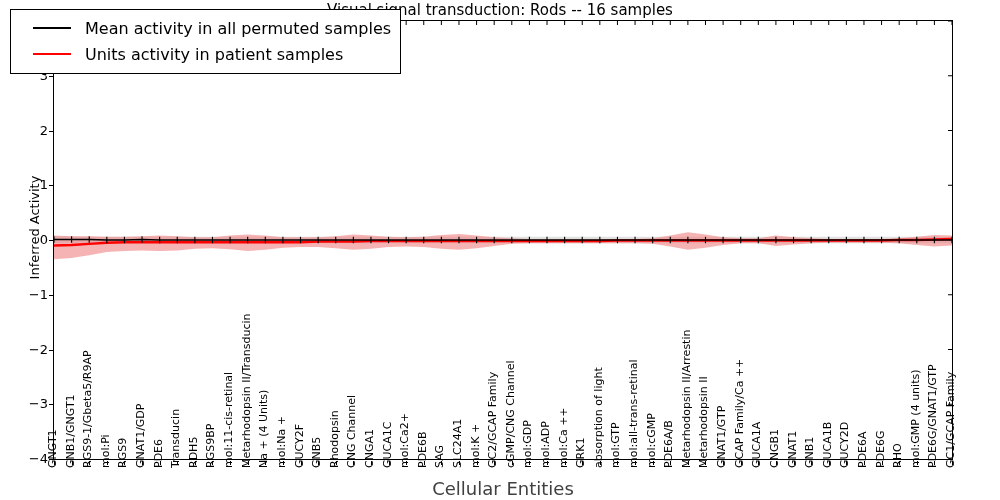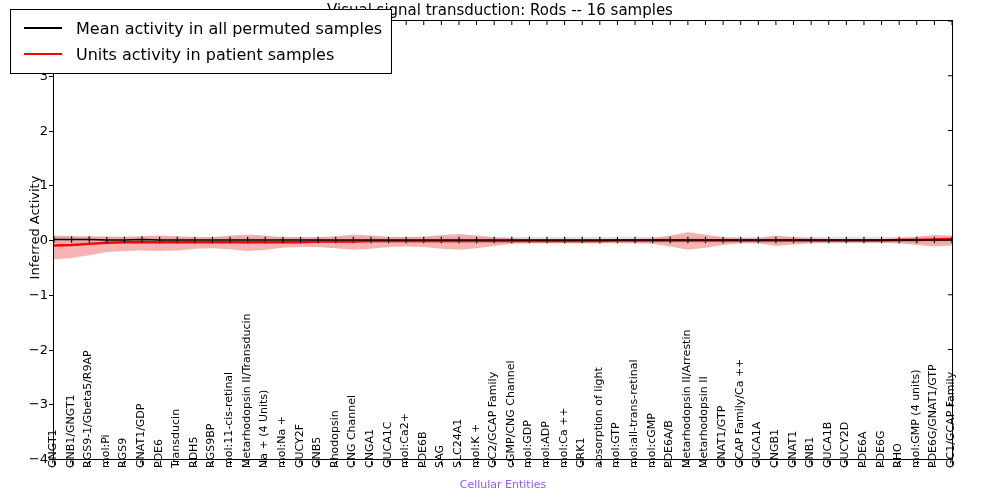--- a/index.html
+++ b/index.html
@@ -84,22 +84,22 @@
     height: 1px;
     background: #000000;
   }
   
   #x-axis-label {
     position: absolute;
     left: 53px;
     top: 478px;
     width: 900px;
     text-align: center;
-    font-size: 11px;
-    color: #8b5cf6;
+    font-size: 18px;
+    color: #404040;
     white-space: nowrap;
   }
   #xtick-holder {
     position: absolute;
     left: 53px;
     top: 461px;
     width: 900px;
     height: 0px;
   }
   .xtick-label {
@@ -119,21 +119,21 @@
     height: 4px;
     background: #000000;
   }
   
   #legend {
     position: absolute;
     left: 10px;
     top: 9px;
     border: 1px solid #000000;
     background: #ffffff;
-    padding: 5px 9px 6px 13px;
+    padding: 5px 9px 6px 22px;
     box-sizing: border-box;
   }
   .legend-row {
     display: flex;
     align-items: center;
     height: 26px;
   }
   .legend-swatch {
     width: 38px;
     height: 2px;

